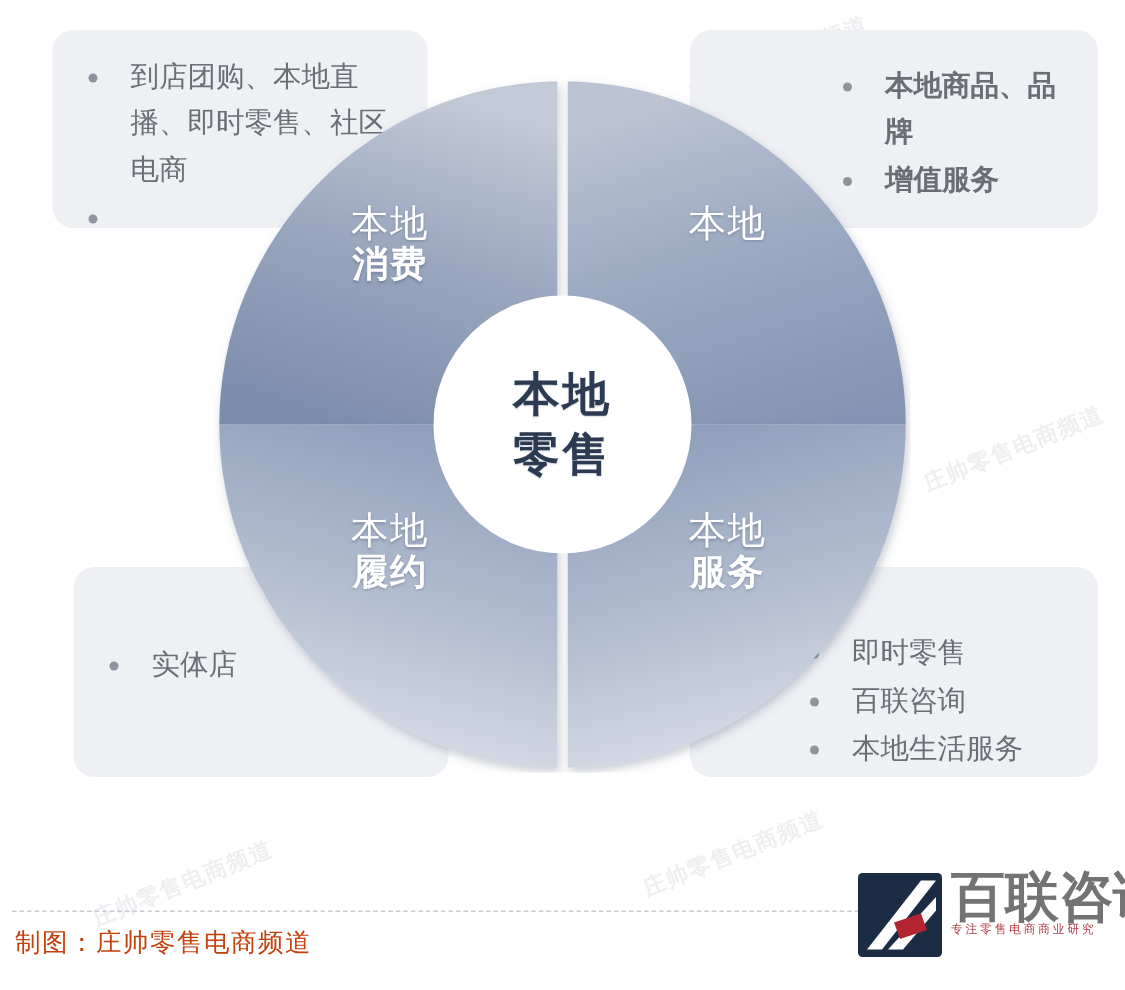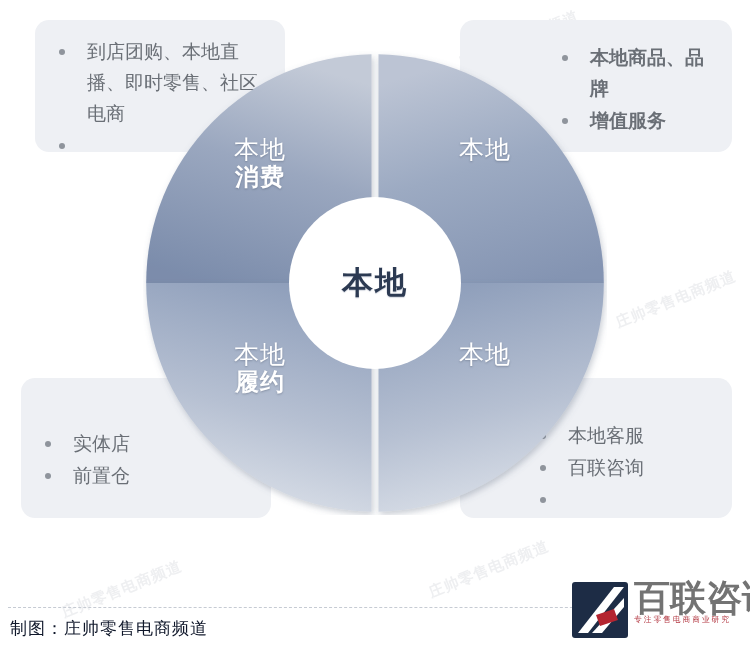--- a/index.html
+++ b/index.html
@@ -60,21 +60,21 @@
     left: 12px;
     top: 13px;
     width: 6px;
     height: 6px;
     border-radius: 50%;
     background: #8f949c;
   }
 
   #box-tl { left: 35px;  top: 20px;  width: 250px; height: 132px; padding: 16px 10px 0 12px; }
   #box-tr { left: 460px; top: 20px;  width: 272px; height: 132px; padding: 22px 10px 0 90px; font-weight: bold; }
-  #box-bl { left: 21px;  top: 378px; width: 250px; height: 140px; padding: 50px 10px 0 12px; }
+  #box-bl { left: 49px;  top: 378px; width: 250px; height: 140px; padding: 50px 10px 0 12px; }
   #box-br { left: 460px; top: 378px; width: 272px; height: 140px; padding: 42px 10px 0 68px; }
 
   
   #donut {
     position: absolute;
     left: 143px;
     top: 51px;
     width: 464px;
     height: 464px;
   }
@@ -140,21 +140,21 @@
     top: 607px;
     width: 600px;
     height: 0;
     border-top: 1px dashed #c6cbd3;
   }
   #credit {
     position: absolute;
     left: 10px;
     top: 617px;
     font-size: 17px;
-    color: #0f172a;
+    color: #c2410c;
     letter-spacing: 1px;
     white-space: nowrap;
   }
 
   
   #logo {
     position: absolute;
     left: 572px;
     top: 580px;
     width: 168px;
@@ -207,29 +207,28 @@
   <div class="info-box" id="box-tr">
     <ul class="info-list">
       <li><span class="bullet"></span><span>本地商品、品牌</span></li>
       <li><span class="bullet"></span><span>增值服务</span></li>
     </ul>
   </div>
 
   <div class="info-box" id="box-bl">
     <ul class="info-list">
       <li><span class="bullet"></span><span>实体店</span></li>
-      <li><span class="bullet"></span><span>前置仓</span></li>
     </ul>
   </div>
 
   <div class="info-box" id="box-br">
     <ul class="info-list">
-      <li><span class="bullet"></span><span>本地客服</span></li>
+      <li><span class="bullet"></span><span>即时零售</span></li>
       <li><span class="bullet"></span><span>百联咨询</span></li>
-      <li><span class="bullet"></span></li>
+      <li><span class="bullet"></span><span>本地生活服务</span></li>
     </ul>
   </div>
 
   <div id="donut">
     <svg width="464" height="464" viewBox="0 0 464 464" xmlns="http://www.w3.org/2000/svg">
       <defs>
         <linearGradient id="gradTL" x1="0.55" y1="0" x2="0.25" y2="1">
           <stop offset="0%" stop-color="#c3cad7"></stop>
           <stop offset="45%" stop-color="#9aa7bf"></stop>
           <stop offset="100%" stop-color="#7b8cab"></stop>
@@ -272,24 +271,26 @@
   </div>
   <div class="quad-label" id="label-tr">
     <span class="l1">本地</span>
   </div>
   <div class="quad-label" id="label-bl">
     <span class="l1">本地</span>
     <span class="l2">履约</span>
   </div>
   <div class="quad-label" id="label-br">
     <span class="l1">本地</span>
+    <span class="l2">服务</span>
   </div>
 
   <div id="hub">
     <span class="hub-line">本地</span>
+    <span class="hub-line">零售</span>
   </div>
 
   <div id="footer-rule"></div>
   <div id="credit">制图：庄帅零售电商频道</div>
 
   <div id="logo">
     <div id="logo-mark">
       <svg width="56" height="56" viewBox="0 0 56 56" xmlns="http://www.w3.org/2000/svg">
         <rect x="0" y="0" width="56" height="56" rx="3" fill="#1d2c45"></rect>
         <path d="M 42 5 L 52 5 L 16 51 L 6 51 Z" fill="#ffffff"></path>

